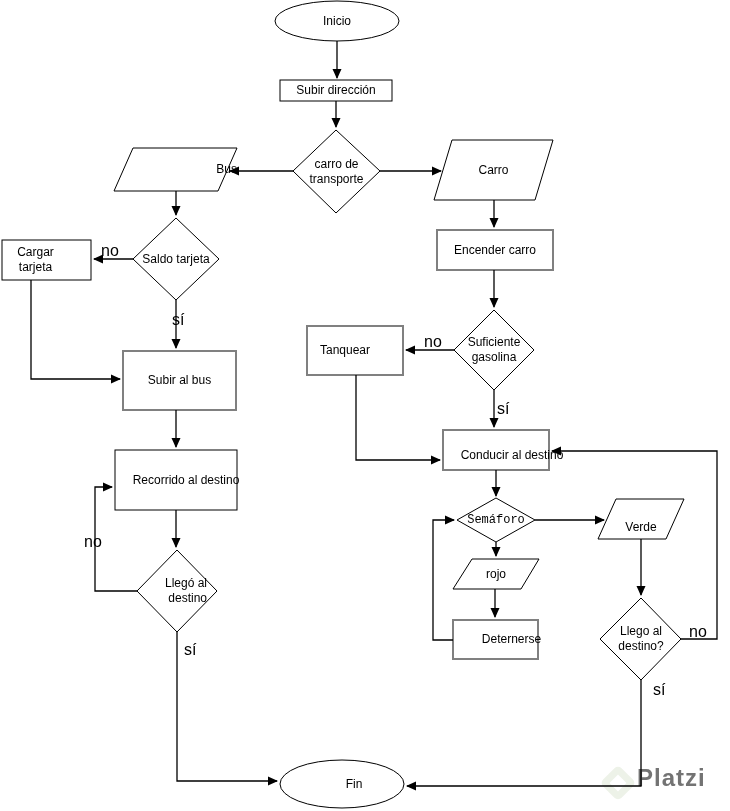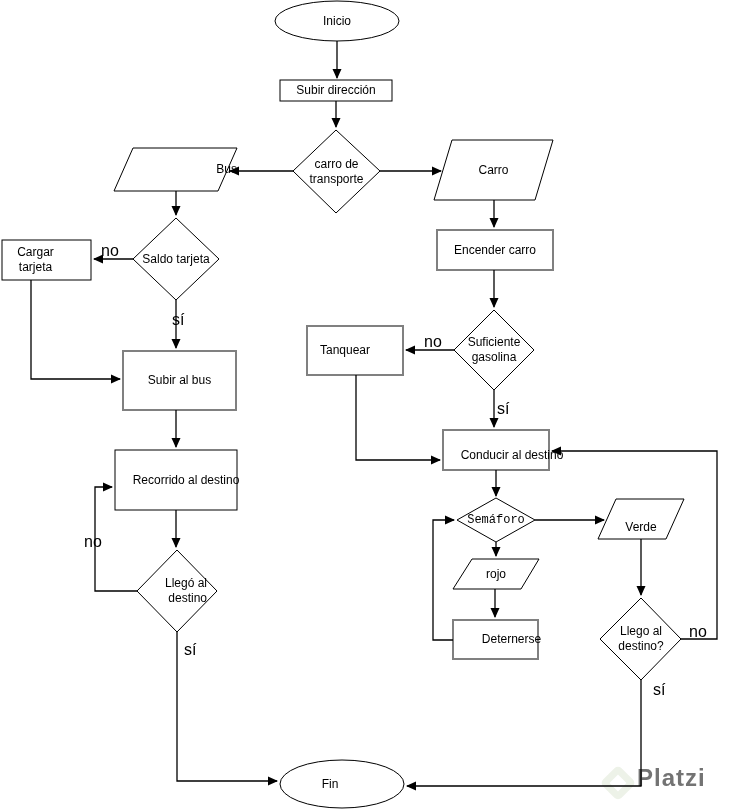--- a/index.html
+++ b/index.html
@@ -142,21 +142,21 @@
     </div>
   <div class="nlabel" style="left:453px;top:559px;width:86px;height:30px;">
       <span>rojo</span>
     </div>
   <div class="nlabel" style="left:453px;top:620px;width:85px;height:39px;margin-left:16px;">
       <span>Deternerse</span>
     </div>
   <div class="nlabel" style="left:608px;top:598px;width:66px;height:82px;">
       <span>Llego al destino?</span>
     </div>
-  <div class="nlabel" style="left:268px;top:760px;width:124px;height:48px;">
+  <div class="nlabel" style="left:292px;top:760px;width:124px;height:48px;">
       <span>Fin</span>
     </div>
 
   <span class="elabel" style="left:101px;top:242px;">no</span>
   <span class="elabel" style="left:172px;top:311px;">sí</span>
   <span class="elabel" style="left:84px;top:533px;">no</span>
   <span class="elabel" style="left:184px;top:641px;">sí</span>
   <span class="elabel" style="left:424px;top:333px;">no</span>
   <span class="elabel" style="left:497px;top:400px;">sí</span>
   <span class="elabel" style="left:689px;top:623px;">no</span>

